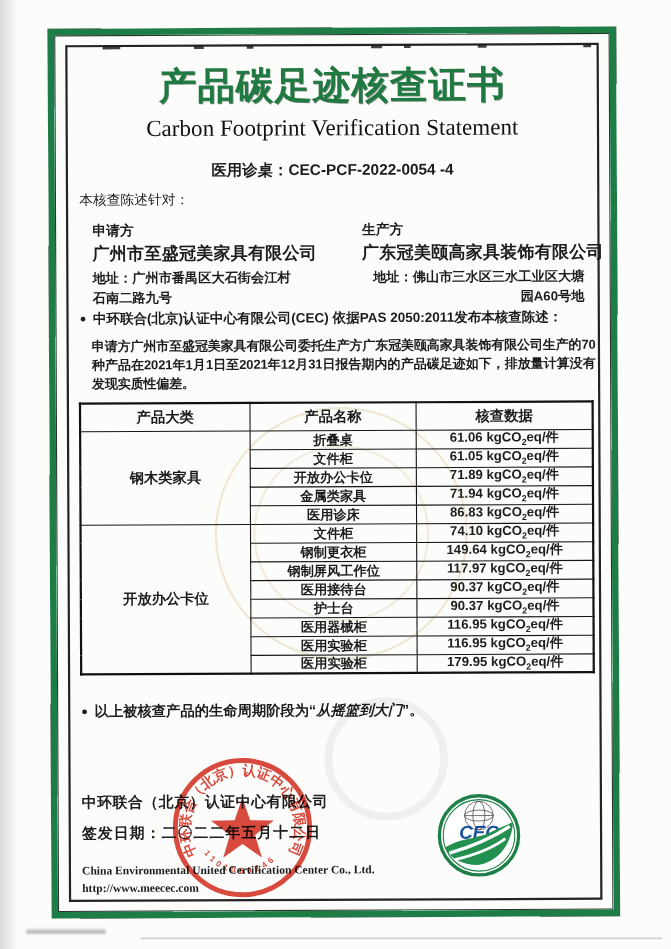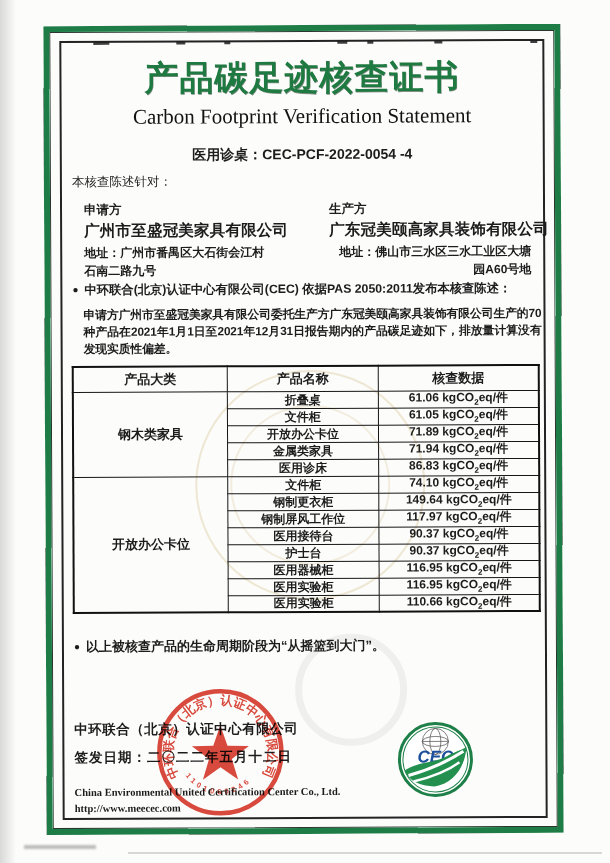--- a/index.html
+++ b/index.html
@@ -54,21 +54,21 @@
 
   .vtable { position:absolute; left:27px; top:340px; width:468px;
     border-collapse:collapse; border:2px solid #111; }
   .vtable th, .vtable td { border:1.5px solid #161616; text-align:center; padding:0; }
   .vtable th { height:25px; font-size:13px; font-weight:800; }
   .vtable td { height:17px; font-size:12px; font-weight:700; line-height:1; }
   .vtable td.cat { font-size:13px; font-weight:800;margin-left:44px; }
   .vtable sub { font-size:8px; }
 
   .bullet2 { position:absolute; left:28px; top:612px; font-size:13px; font-weight:700; }
-  .phase { font-weight:800; }
+  .phase { font-style:italic; font-weight:800; }
 
   .issuer-zh { position:absolute; left:28px; top:695px; font-size:13.5px; font-weight:800; letter-spacing:.5px; }
   .issue-date { position:absolute; left:28px; top:723px; font-size:13.5px; font-weight:800; letter-spacing:1px; }
   .issuer-en { position:absolute; left:28px; top:761px; font-family:"Liberation Serif", serif;
     font-size:10.5px; font-weight:700; }
   .website { position:absolute; left:28px; top:777px; font-family:"Liberation Serif", serif;
     font-size:10.5px; font-weight:700; }
 
   .stamp { position:absolute; left:99px; top:652px; width:150px; height:150px;
     mix-blend-mode:multiply; opacity:.92; }
@@ -180,21 +180,21 @@
         <tr>
           <td>医用器械柜</td>
           <td><span>116.95 </span><span>kgCO</span><sub>2</sub><span>eq/件</span></td>
         </tr>
         <tr>
           <td>医用实验柜</td>
           <td><span>116.95 </span><span>kgCO</span><sub>2</sub><span>eq/件</span></td>
         </tr>
         <tr>
           <td>医用实验柜</td>
-          <td><span>110.66 </span><span>kgCO</span><sub>2</sub><span>eq/件</span></td>
+          <td><span>179.95 </span><span>kgCO</span><sub>2</sub><span>eq/件</span></td>
         </tr>
       </tbody>
   </table>
 
   <div class="bullet2">
     <span class="bullet-glyph">●</span><span>以上被核查产品的生命周期阶段为“</span><span class="phase">从摇篮到大门</span><span>”。</span>
   </div>
 
   <div class="issuer-zh">中环联合（北京）认证中心有限公司</div>
   <div class="issue-date">

